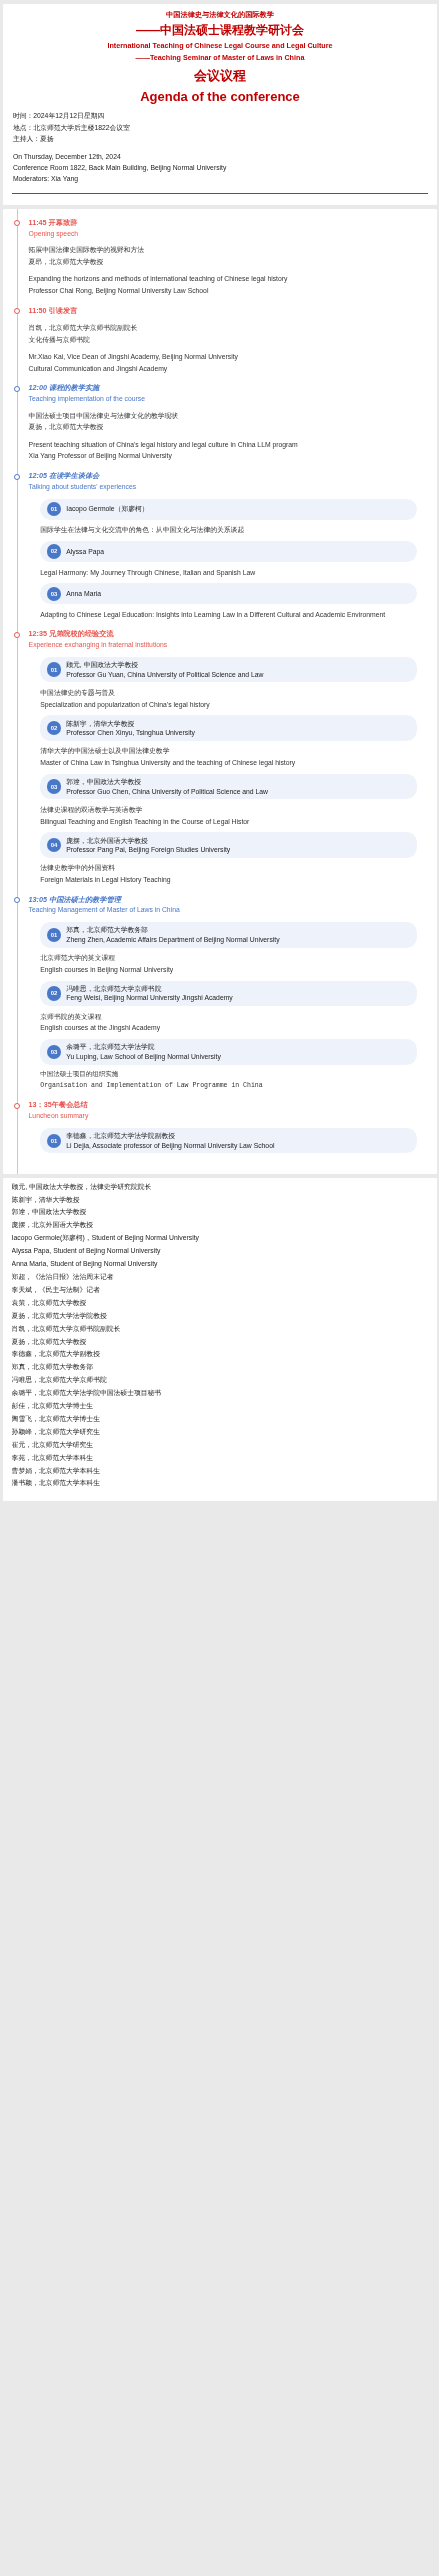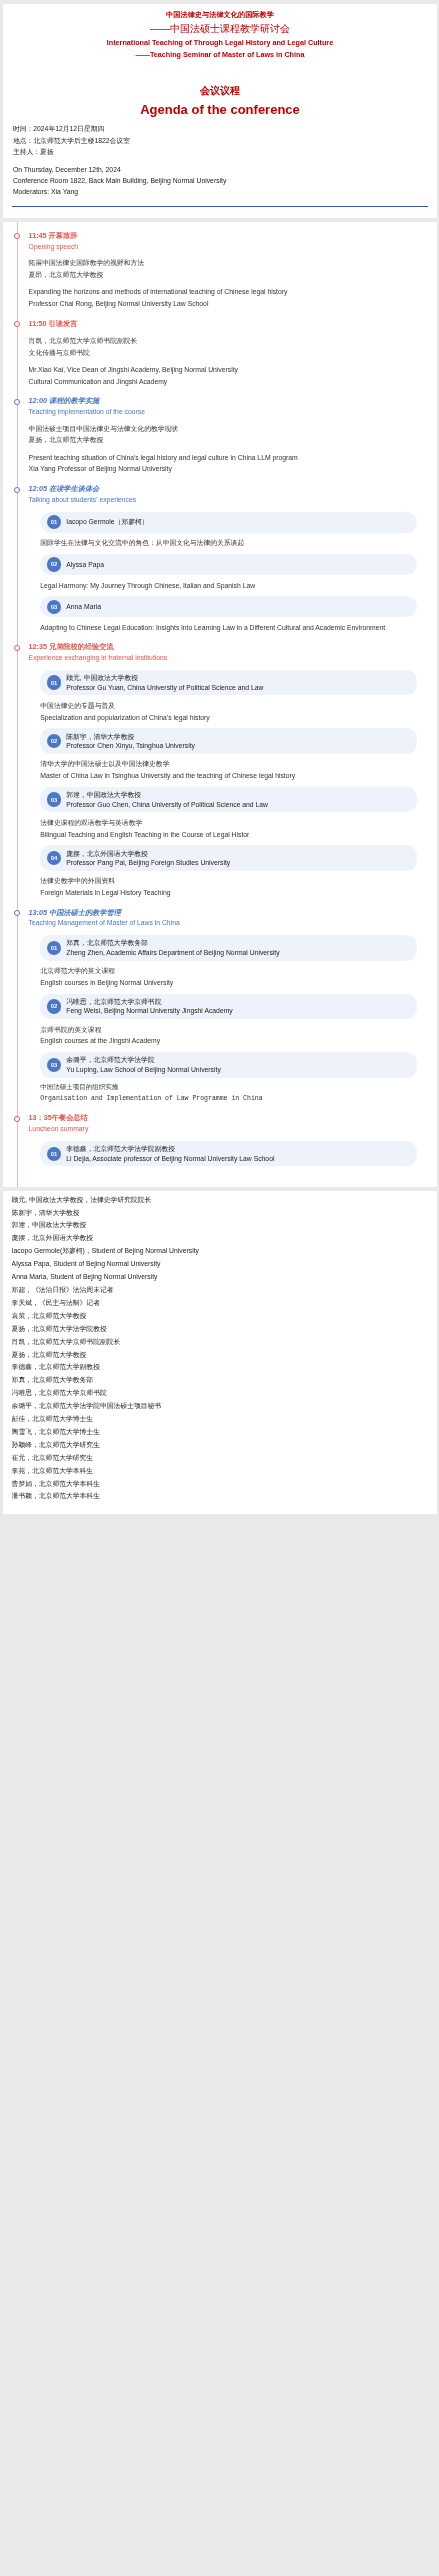--- a/index.html
+++ b/index.html
@@ -2,24 +2,24 @@
 <html style="font-size:10.4px"><head>
 <meta charset="utf-8">
 <style>
   html,body{margin:0;padding:0;background:#e9e9e9;}
   body{font-family:"Liberation Sans",sans-serif;color:#222;}
   .page{width:440px;margin:0 auto;background:#e9e9e9;}
   .card{background:#fff;margin:3.9px 2.6px;border-radius:1.3px;}
   
   .header{padding:6.5px 9px 10.4px 9px;text-align:center;border-radius:32px;}
   .h-cn1{color:#c00000;font-size:7.2px;font-weight:bold;line-height:1.5;}
-  .h-cn2{color:#c00000;font-size:10px;font-weight:normal;line-height:1.5;}
+  .h-cn2{color:#c00000;font-size:12px;font-weight:bold;line-height:1.5;}
   .h-en1{color:#c00000;font-size:7.2px;font-weight:bold;line-height:1.6;margin-top:1.3px;}
   .h-en2{color:#c00000;font-size:7.2px;font-weight:bold;line-height:1.6;}
-  .h-sub-cn{color:#c00000;font-size:10px;font-weight:bold;margin-top:23px;}
+  .h-sub-cn{color:#c00000;font-size:13px;font-weight:bold;margin-top:3px;}
   .h-sub-en{color:#c00000;font-size:13px;font-weight:bold;margin-top:4px;}
   .h-info{margin-top:6.5px;text-align:left;font-size:6.8px;line-height:1.7;color:#222;padding-left:1.3px;}
   .h-info-en{margin-top:5.9px;text-align:left;font-size:6.8px;line-height:1.65;color:#222;padding-left:1.3px;}
   .h-rule{height:1.3px;background:#3a53a4;margin:9px 0 0 0;}
   
   .timeline{position:relative;padding:9px 0 11.7px 0;}
   .timeline:before{content:"";position:absolute;left:14.3px;top:0;bottom:0;width:0.7px;background:#f0b9b9;}
   .tl-item{position:relative;padding:0 9px 0 26px;margin-bottom:9px;}
   .dot{position:absolute;left:11.7px;top:2.6px;width:5.9px;height:5.9px;border-radius:50%;background:#fff;border:1.3px solid #e8554e;box-sizing:border-box;}
   .tl-time-cn{color:#e8554e;font-size:7.2px;font-weight:bold;line-height:1.5;}
@@ -43,21 +43,21 @@
 </style>
 </head>
 <body>
 
 <div class="page">
 
   <div class="card">
     <div class="header">
       <div class="h-cn1">中国法律史与法律文化的国际教学</div>
       <div class="h-cn2">——中国法硕士课程教学研讨会</div>
-      <div class="h-en1">International Teaching of Through Legal History and Legal Culture</div>
+      <div class="h-en1">International Teaching of Chinese Legal Course and Legal Culture</div>
       <div class="h-en2">——Teaching Seminar of Master of Laws in China</div>
       <div class="h-sub-cn">会议议程</div>
       <div class="h-sub-en">Agenda of the conference</div>
       <div class="h-info">
           <div>时间：2024年12月12日星期四</div>
           <div>地点：北京师范大学后主楼1822会议室</div>
           <div>主持人：夏扬</div>
         </div>
       <div class="h-info-en">
           <div>On Thursday, December 12th, 2024</div>

